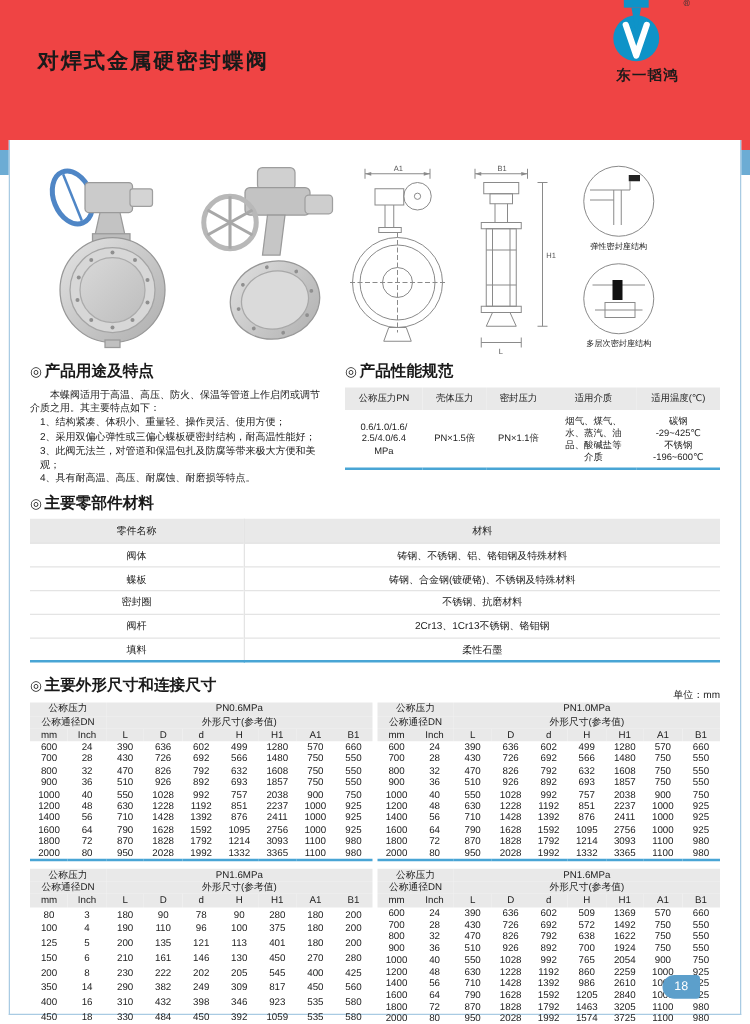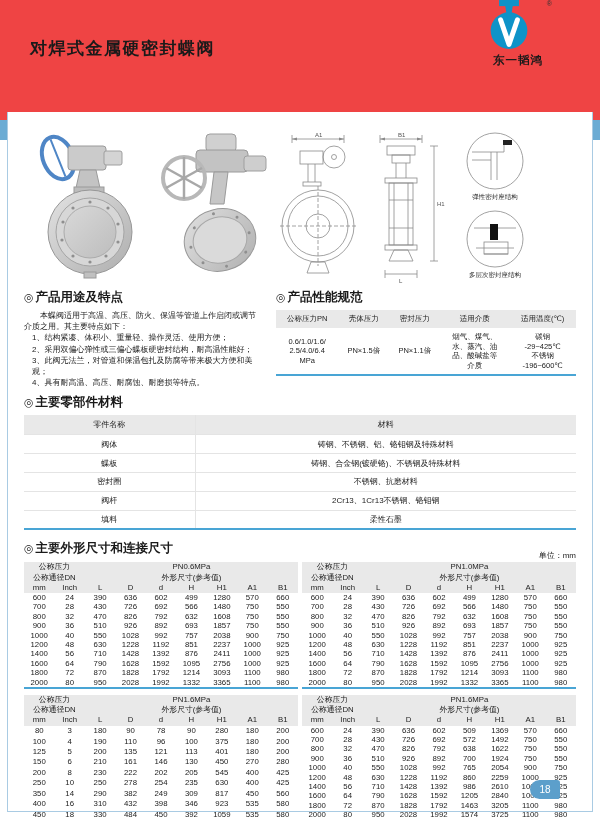--- a/index.html
+++ b/index.html
@@ -677,31 +677,20 @@
               <td>8</td>
               <td>230</td>
               <td>222</td>
               <td>202</td>
               <td>205</td>
               <td>545</td>
               <td>400</td>
               <td>425</td>
             </tr>
             <tr>
-              <td>250</td>
-              <td>10</td>
-              <td>250</td>
-              <td>278</td>
-              <td>254</td>
-              <td>235</td>
-              <td>630</td>
-              <td>400</td>
-              <td>425</td>
-            </tr>
-            <tr>
               <td>350</td>
               <td>14</td>
               <td>290</td>
               <td>382</td>
               <td>249</td>
               <td>309</td>
               <td>817</td>
               <td>450</td>
               <td>560</td>
             </tr>

